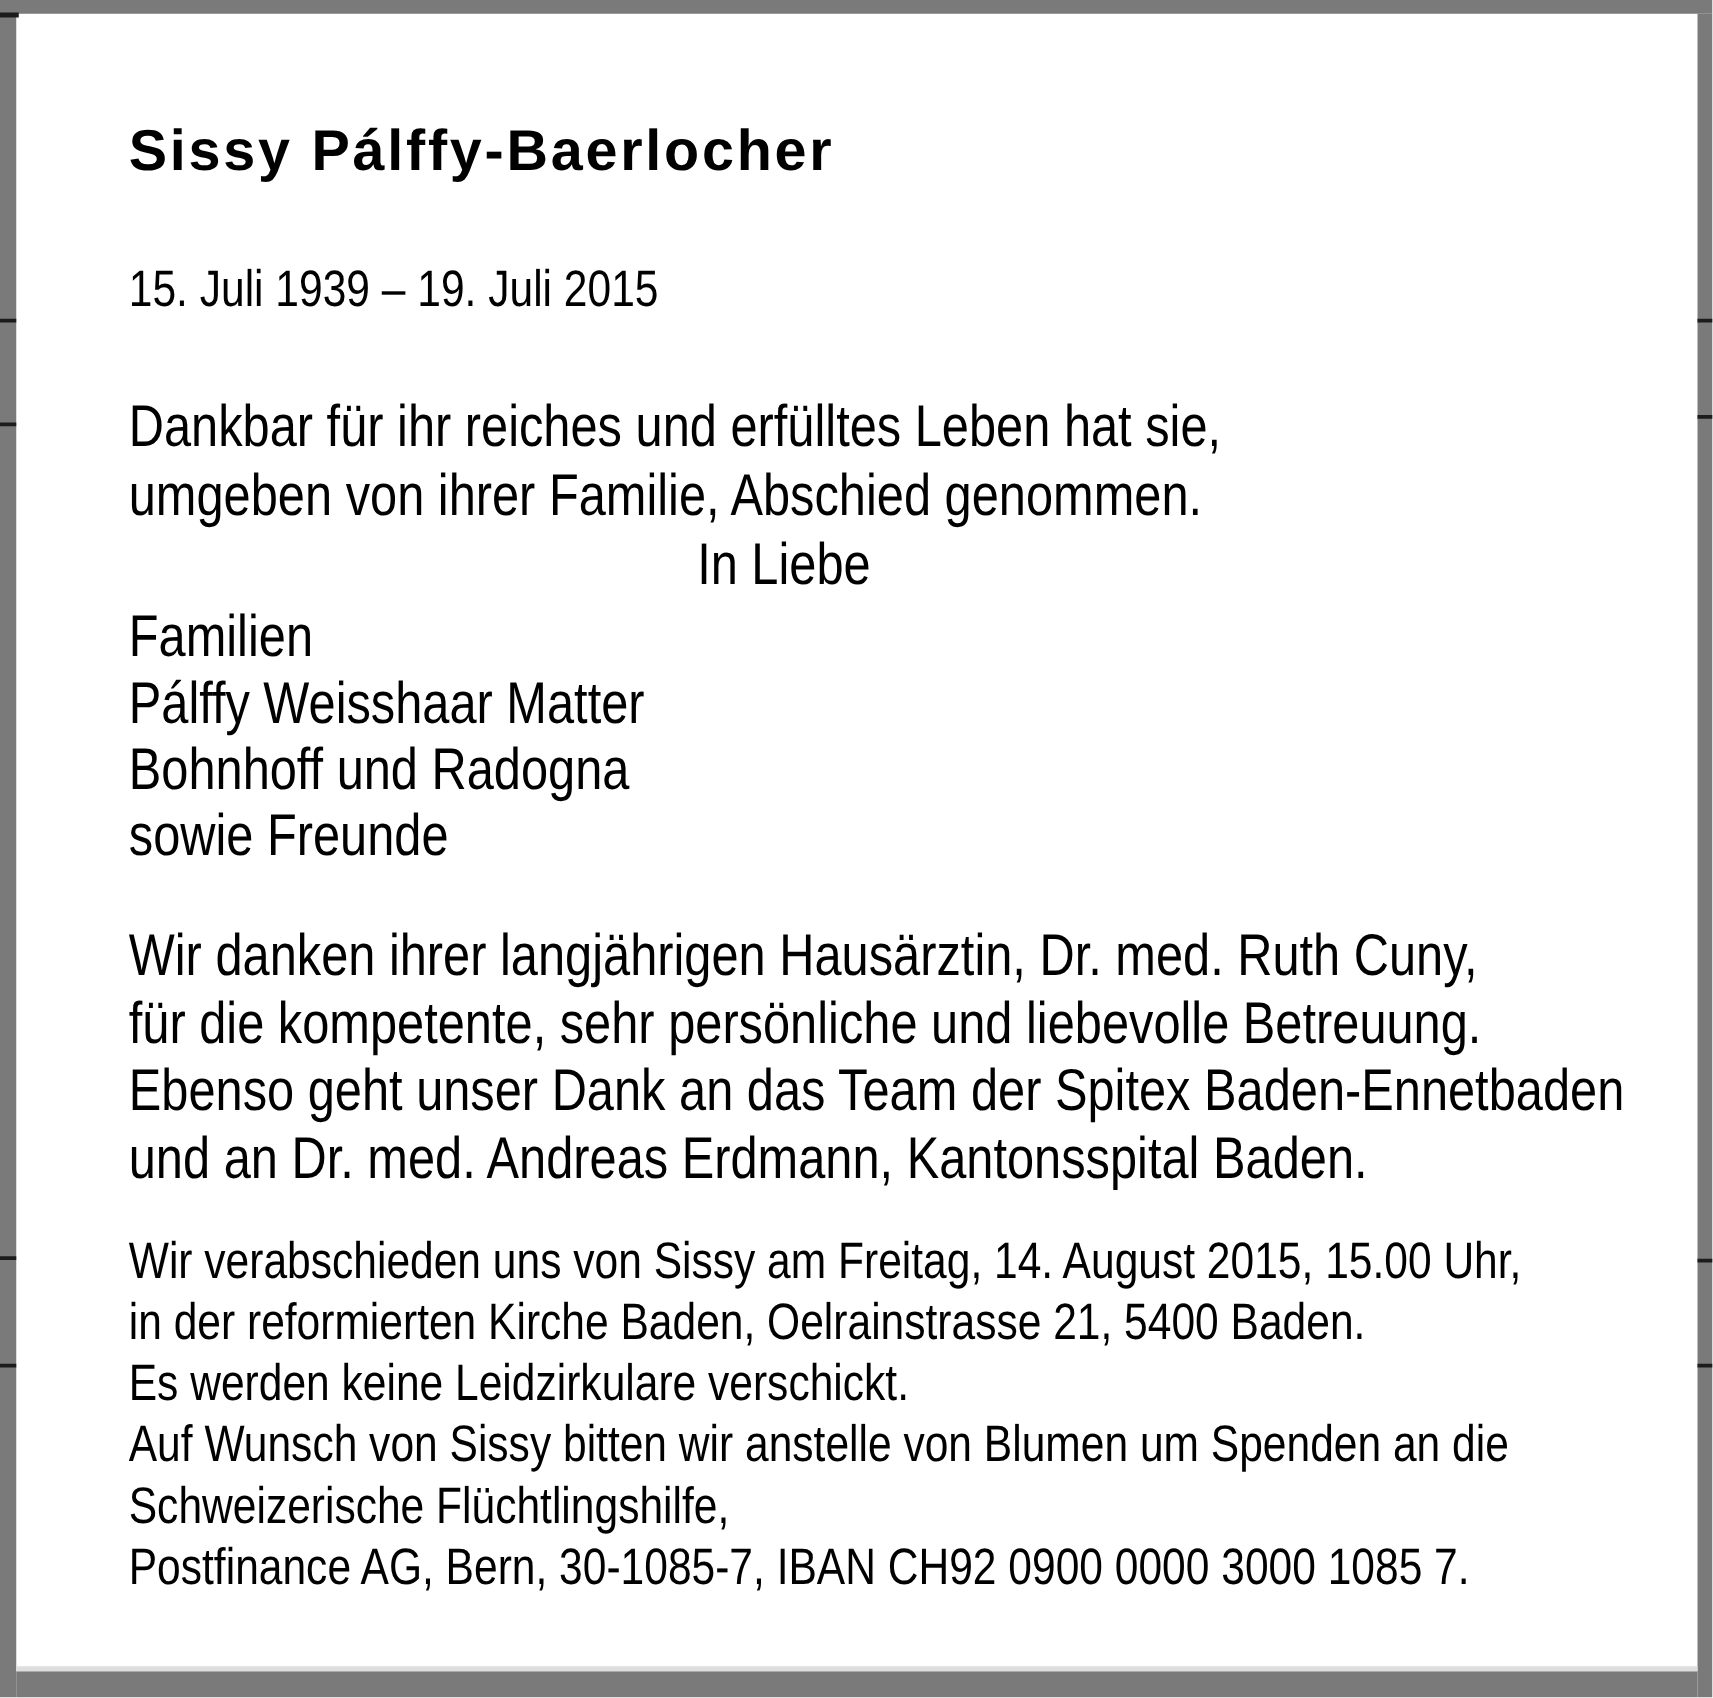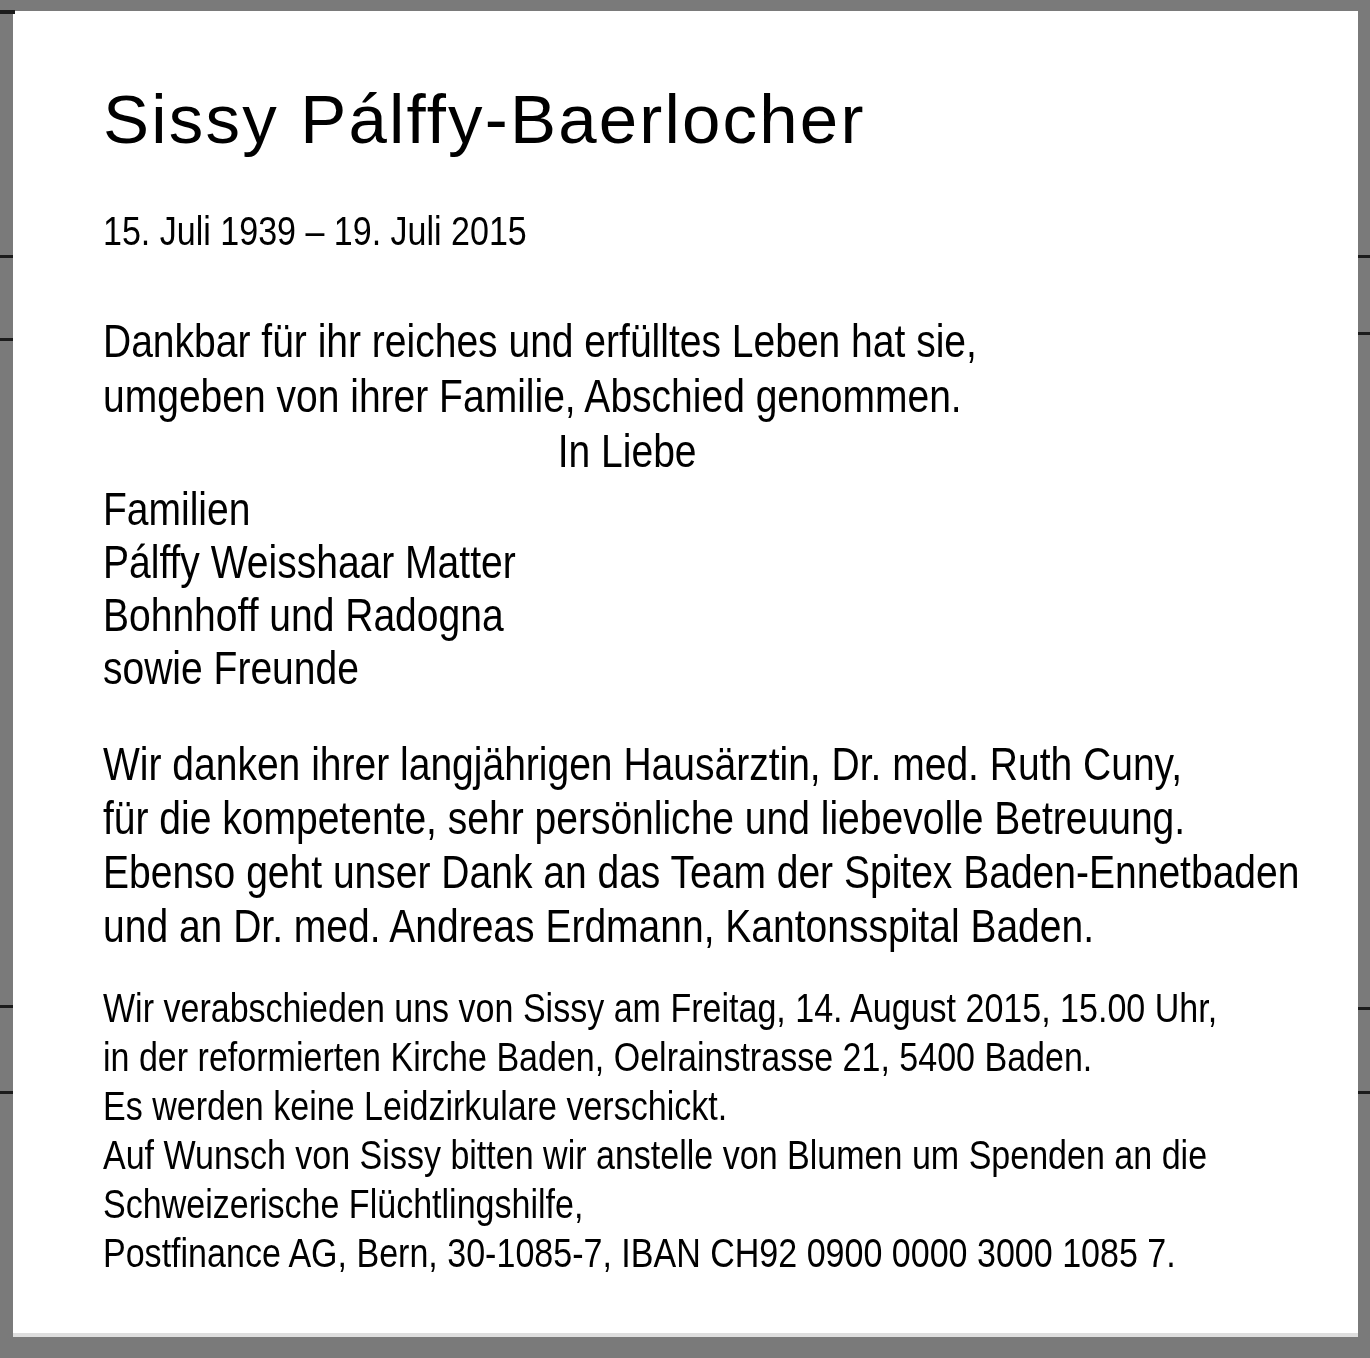--- a/index.html
+++ b/index.html
@@ -39,24 +39,24 @@
     position: absolute;
     left: 103px;
     transform: scaleX(0.83);
     transform-origin: left top;
     white-space: nowrap;
     color: #000000;
   }
   .title-block {
     position: absolute;
     left: 103px; top: 85px;
-    font-size: 69px;
+    font-size: 46px;
     line-height: 70px;
     letter-spacing: 2.2px;
-    font-weight: 400;
+    font-weight: 700;
     white-space: nowrap;
     margin: 0;
   }
   .date-block    { top: 207px; font-size: 41px; line-height: 48px; }
   .para1-block   { top: 313px; font-size: 47px; line-height: 55px; width: 1263px; }
   .para1-block .closing { text-align: center; }
   .family-block  { top: 482px; font-size: 47px; line-height: 53px; }
   .thanks-block  { top: 737px; font-size: 47px; line-height: 54px; }
   .funeral-block { top: 984px; font-size: 41px; line-height: 49px; }
   .ln { margin: 0; }

